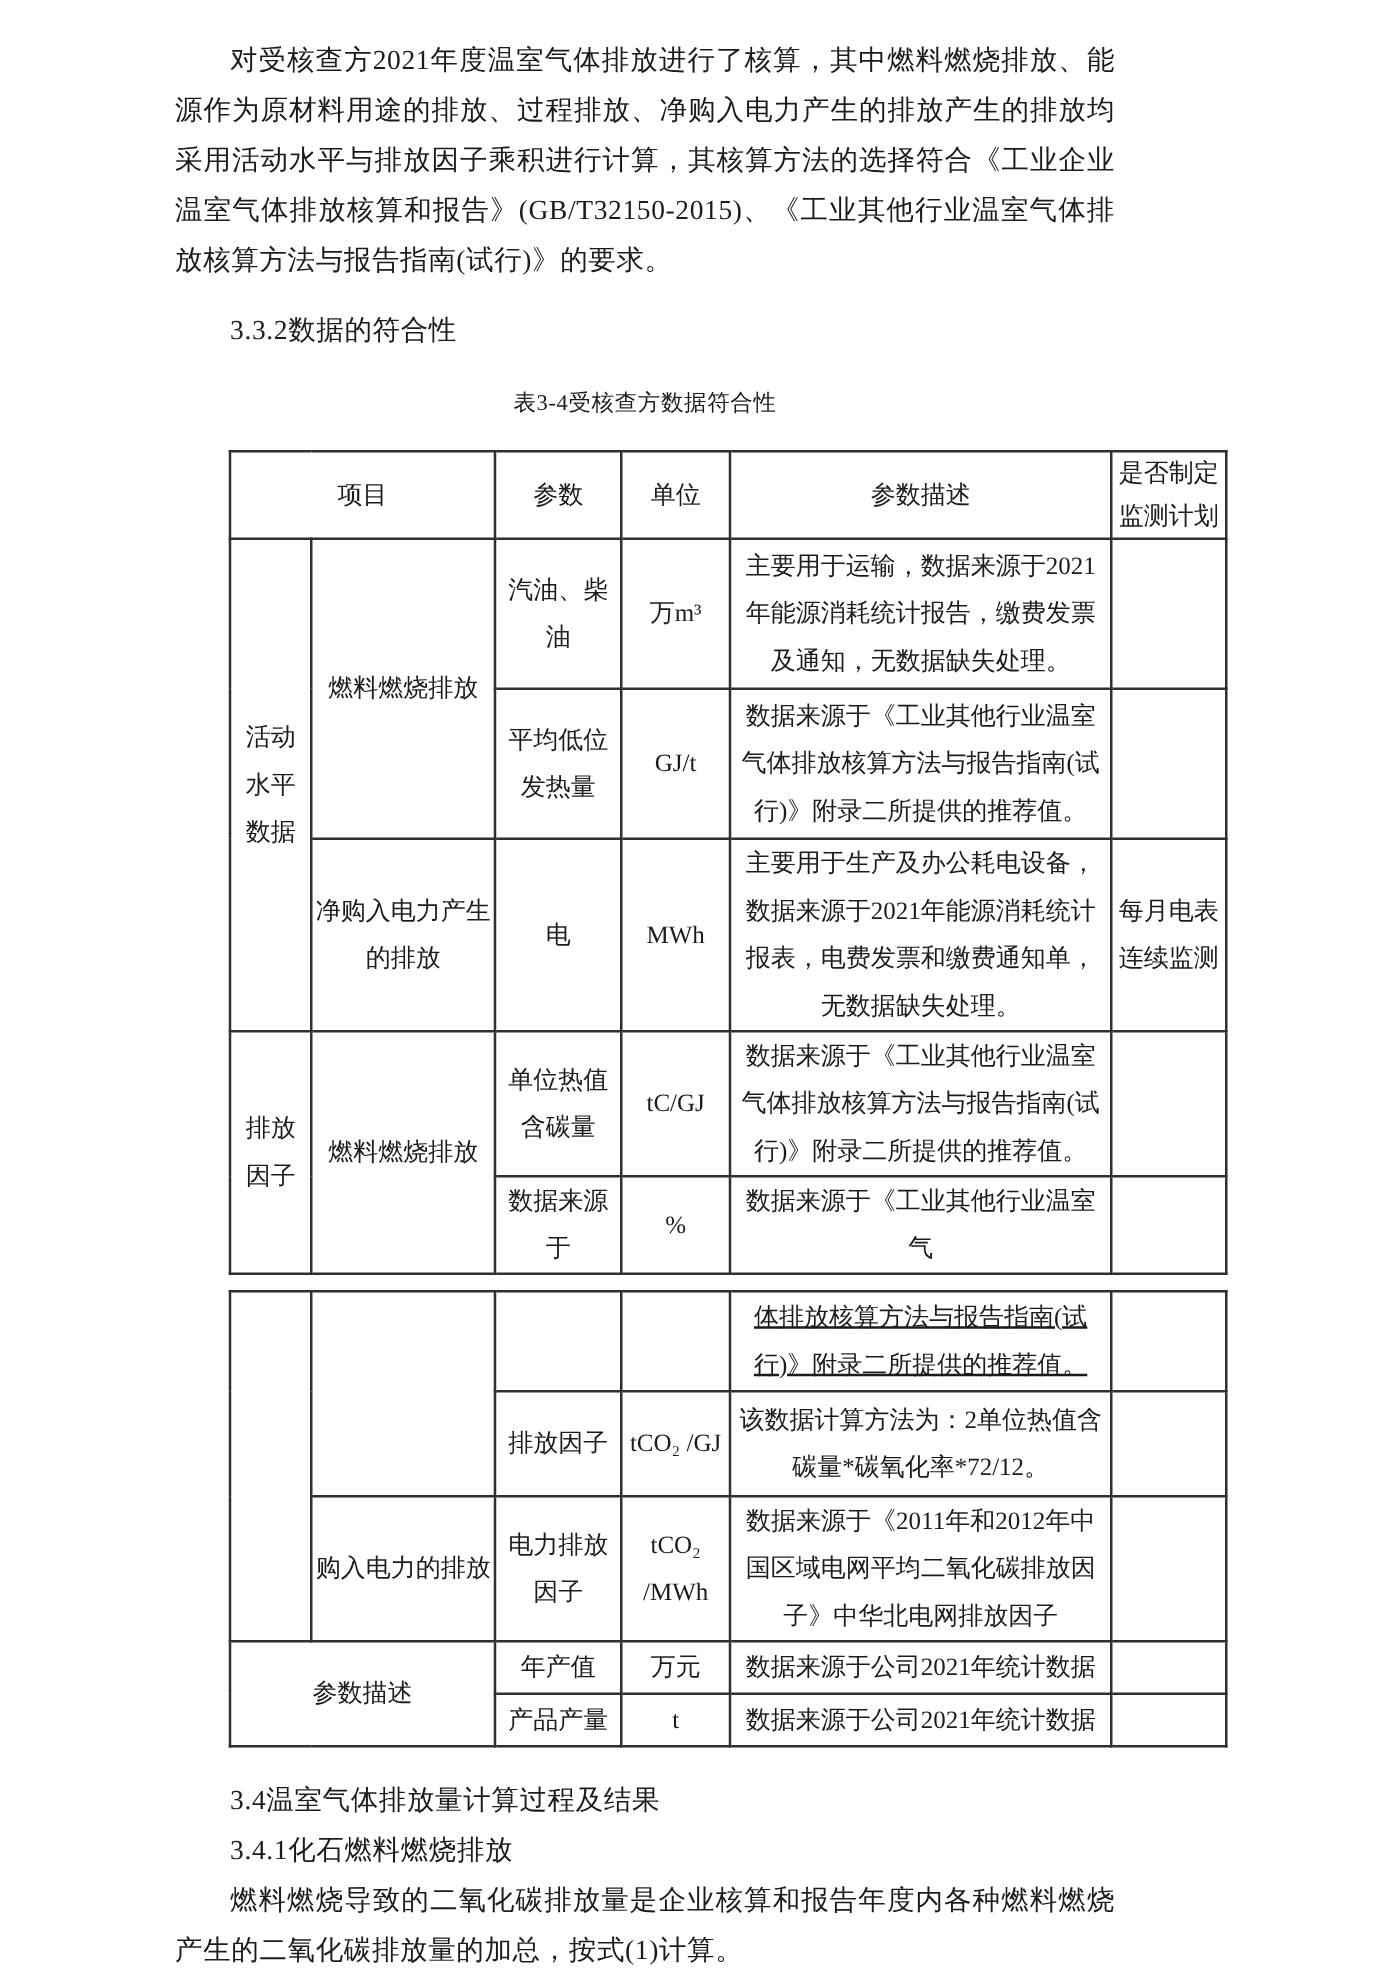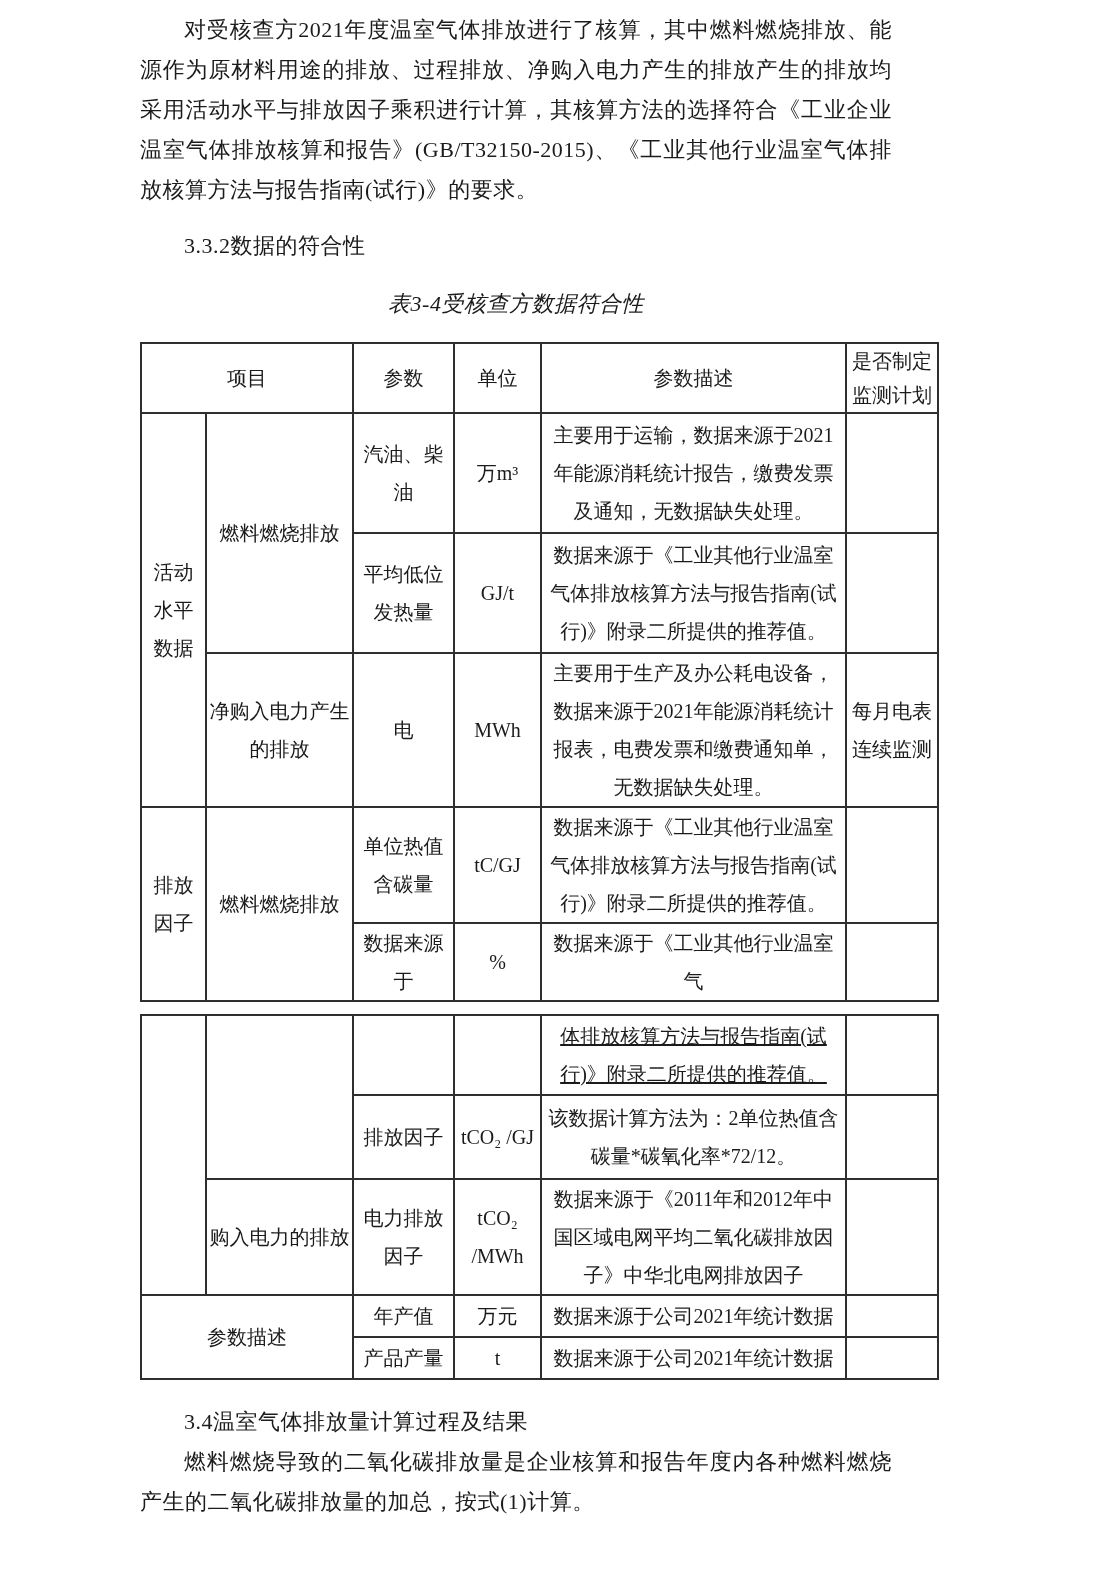--- a/index.html
+++ b/index.html
@@ -7,45 +7,45 @@
   body {
     width: 1120px;
     height: 1584px;
     background: #ffffff;
     color: #1b1b1b;
     font-family: "Liberation Serif", "DejaVu Serif", serif;
   }
   .page {
     width: 1032px;
     height: 1584px;
-    padding: 10px 140px 0 140px;
+    padding: 28px 140px 0 140px;
     overflow: hidden;
   }
   .para {
     font-size: 22px;
     line-height: 40px;
     margin: 0;
     text-align: justify;
     letter-spacing: 0.5px;
   }
   .indent { text-indent: 44px; }
   .mt10 { margin-top: 16px; }
   .mt22 { margin-top: 22px; }
   .table-title {
-    font-size: 22px;
+    font-size: 18px;
     line-height: 40px;
     text-align: center;
     margin: 18px 0 18px 0;
     letter-spacing: 0.5px;
-    font-style: italic;
   }
   table.data-table {
     border-collapse: collapse;
     table-layout: fixed;
     width: 797px;
+    margin-left: 43px;
     font-size: 20px;
   }
   table.data-table.second { margin-top: 12px; }
   table.data-table td {
     border: 2px solid #2f2f2f;
     text-align: center;
     vertical-align: middle;
     padding: 0 2px;
     line-height: 38px;
     overflow: hidden;
@@ -168,15 +168,16 @@
     <tr class="h42">
       <td>产品产量</td>
       <td>t</td>
       <td>数据来源于公司2021年统计数据</td>
       <td></td>
     </tr>
   </tbody>
     </table>
 
   <p class="para indent mt22">3.4温室气体排放量计算过程及结果</p>
+  <p class="para indent">3.4.1化石燃料燃烧排放</p>
   <p class="para indent">燃料燃烧导致的二氧化碳排放量是企业核算和报告年度内各种燃料燃烧产生的二氧化碳排放量的加总，按式(1)计算。</p>
 
 </div>
 
 </body></html>

